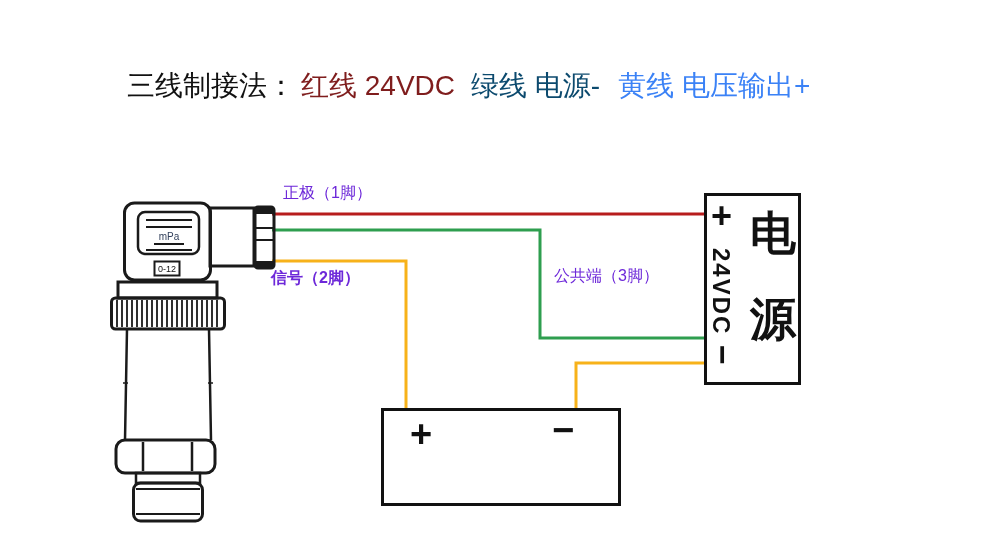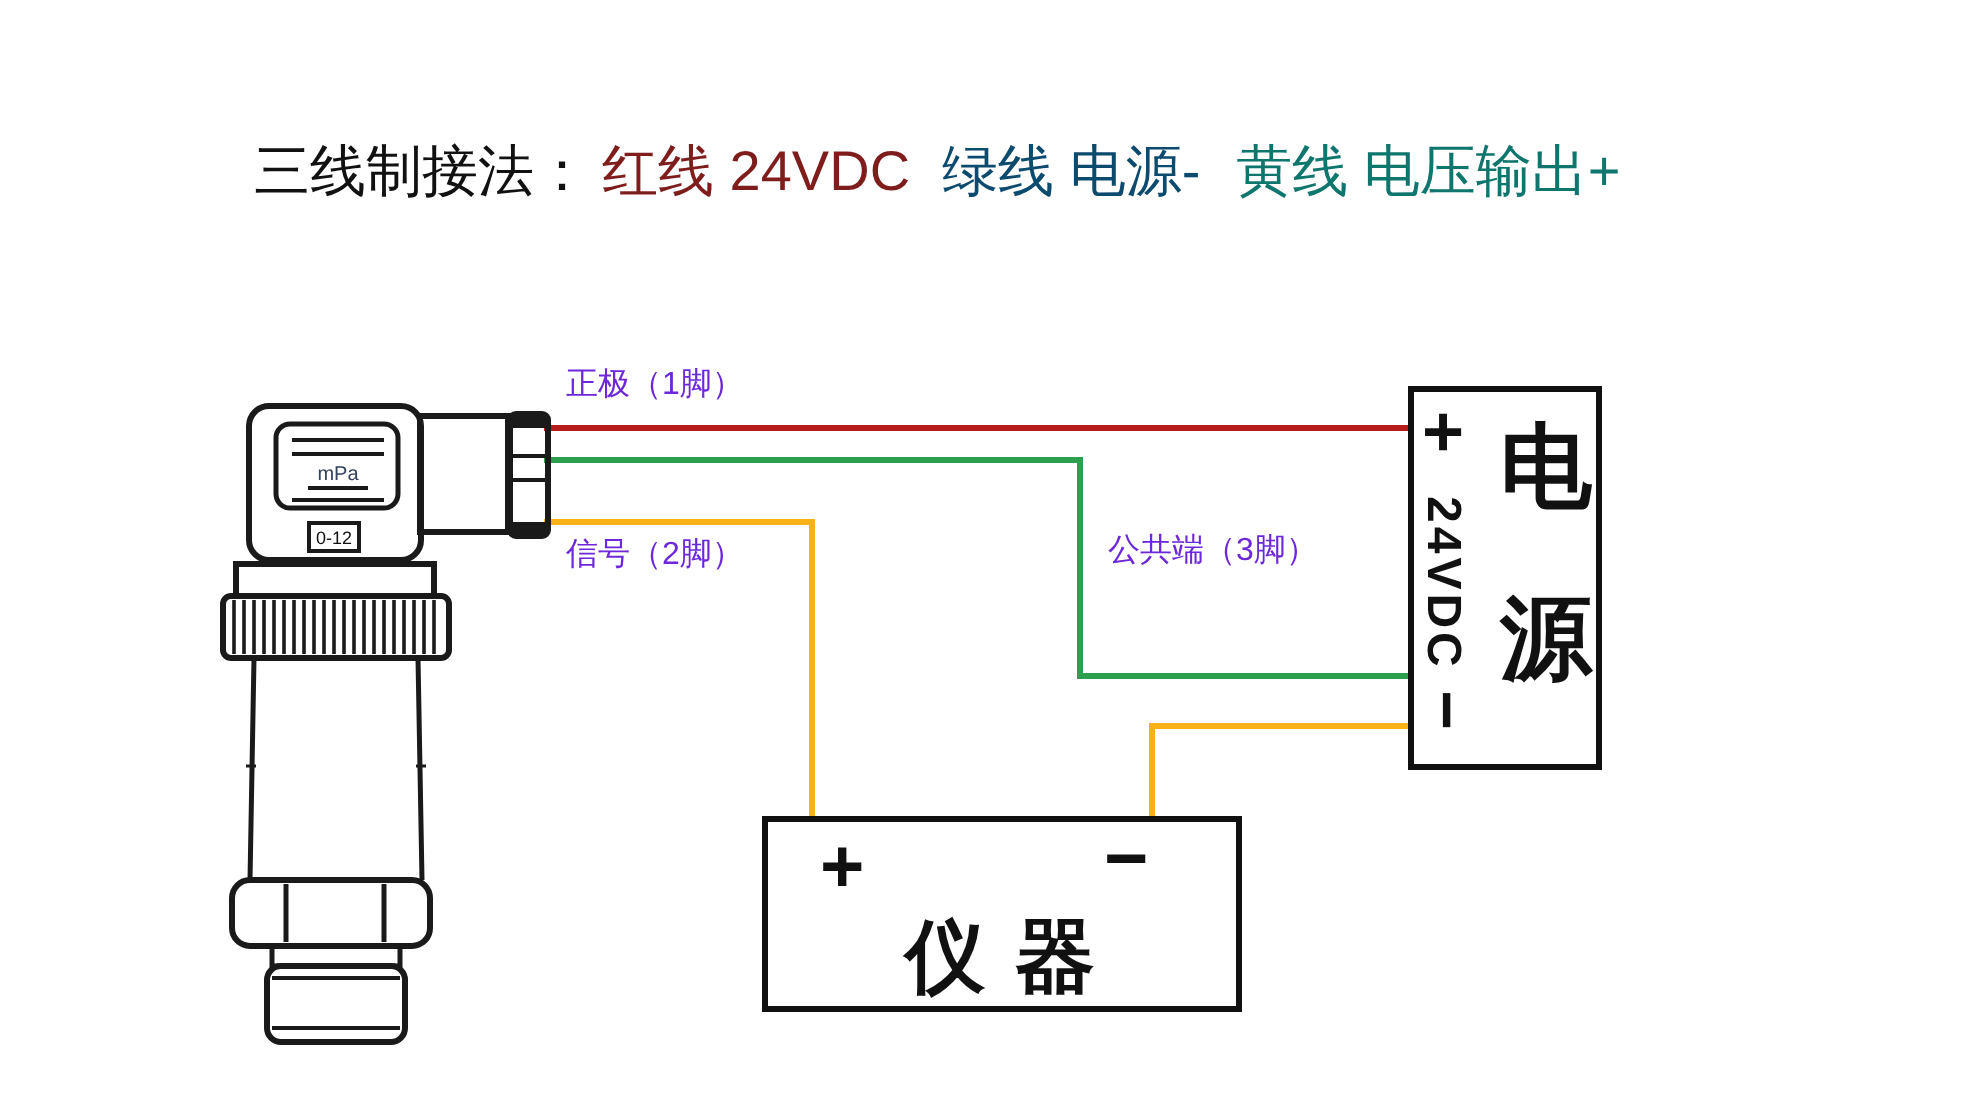--- a/index.html
+++ b/index.html
@@ -6,25 +6,25 @@
   .canvas{
     position:relative;width:990px;height:555px;background:#ffffff;overflow:hidden;
     font-family:"Liberation Sans","DejaVu Sans",sans-serif;color:#111;
   }
   svg{position:absolute;left:0;top:0;}
   
   .title{position:absolute;left:127px;top:70px;font-size:28px;line-height:32px;white-space:nowrap;}
   .title .t-prefix{font-weight:400;color:#111;}
   .title .t-red{color:#7f1d1d;margin-left:6px;}
   .title .t-green{color:#0c4a6e;margin-left:16px;}
-  .title .t-yellow{color:#0f766e;margin-left:18px;}
+  .title .t-yellow{color:#3b82f6;margin-left:18px;}
   
   .wire-label{position:absolute;font-size:16px;line-height:26px;font-weight:500;color:#6d28d9;white-space:nowrap;}
   .lbl-pin1{left:283px;top:180px;}
-  .lbl-pin2{left:283px;top:265px;}
+  .lbl-pin2{left:271px;top:265px;font-weight:bold;}
   .lbl-pin3{left:554px;top:263px;}
   
   .power-box{position:absolute;left:704px;top:193px;width:91px;height:186px;border:3px solid #111;background:#fff;}
   .pwr-plus{position:absolute;left:4px;top:2px;font-size:36px;font-weight:700;line-height:1;}
   .pwr-voltage{
     position:absolute;left:2px;top:52px;writing-mode:vertical-rl;text-orientation:mixed;
     font-size:24px;font-weight:700;letter-spacing:2px;line-height:1;
   }
   .pwr-minus{position:absolute;left:6px;top:142px;font-size:34px;font-weight:700;line-height:1;
     display:inline-block;transform:rotate(90deg);}
@@ -99,16 +99,15 @@
     <span class="pwr-minus">−</span>
     <span class="pwr-name">
       <span class="cjk">电</span>
       <span class="cjk">源</span>
     </span>
   </div>
 
   <div class="instrument-box">
     <span class="ins-plus">+</span>
     <span class="ins-minus">−</span>
-    <span class="ins-label">仪 器</span>
   </div>
 
 </div>
 
 </body></html>

